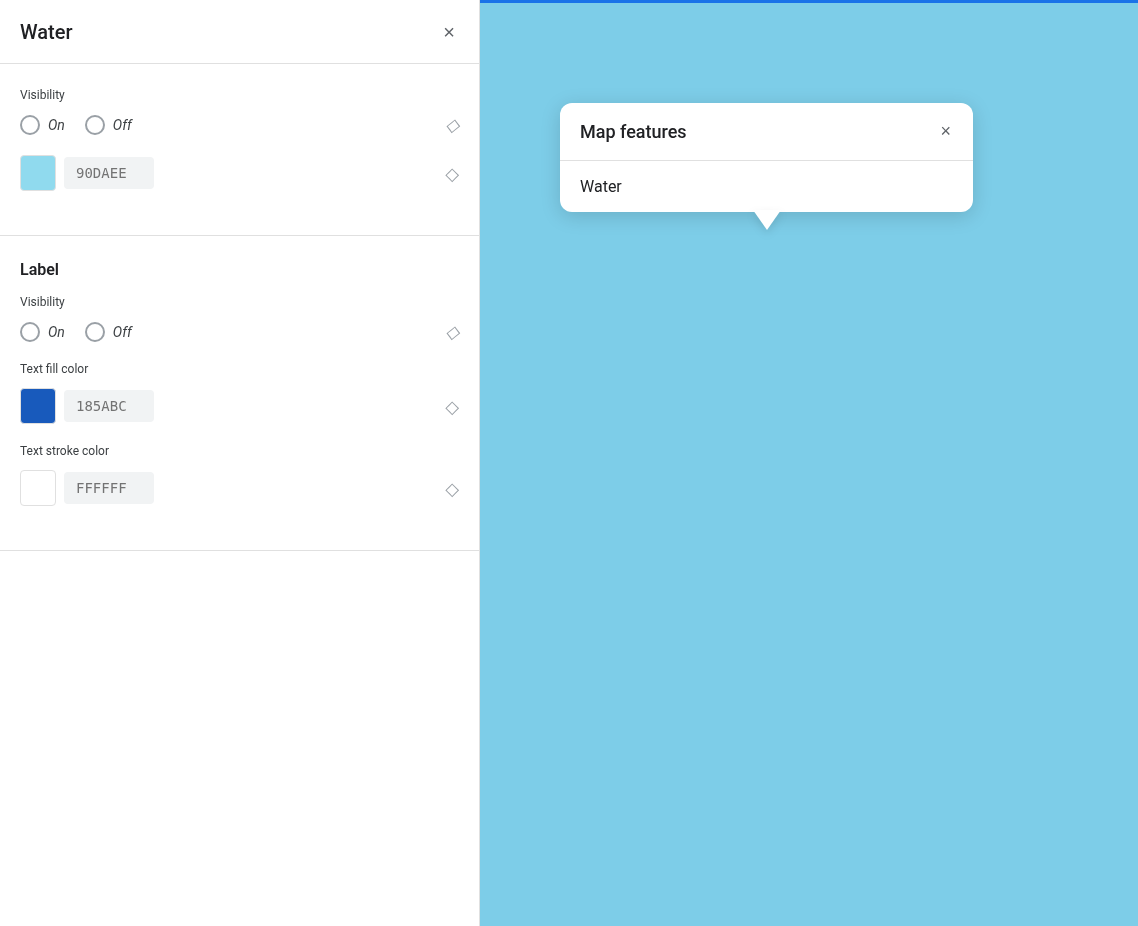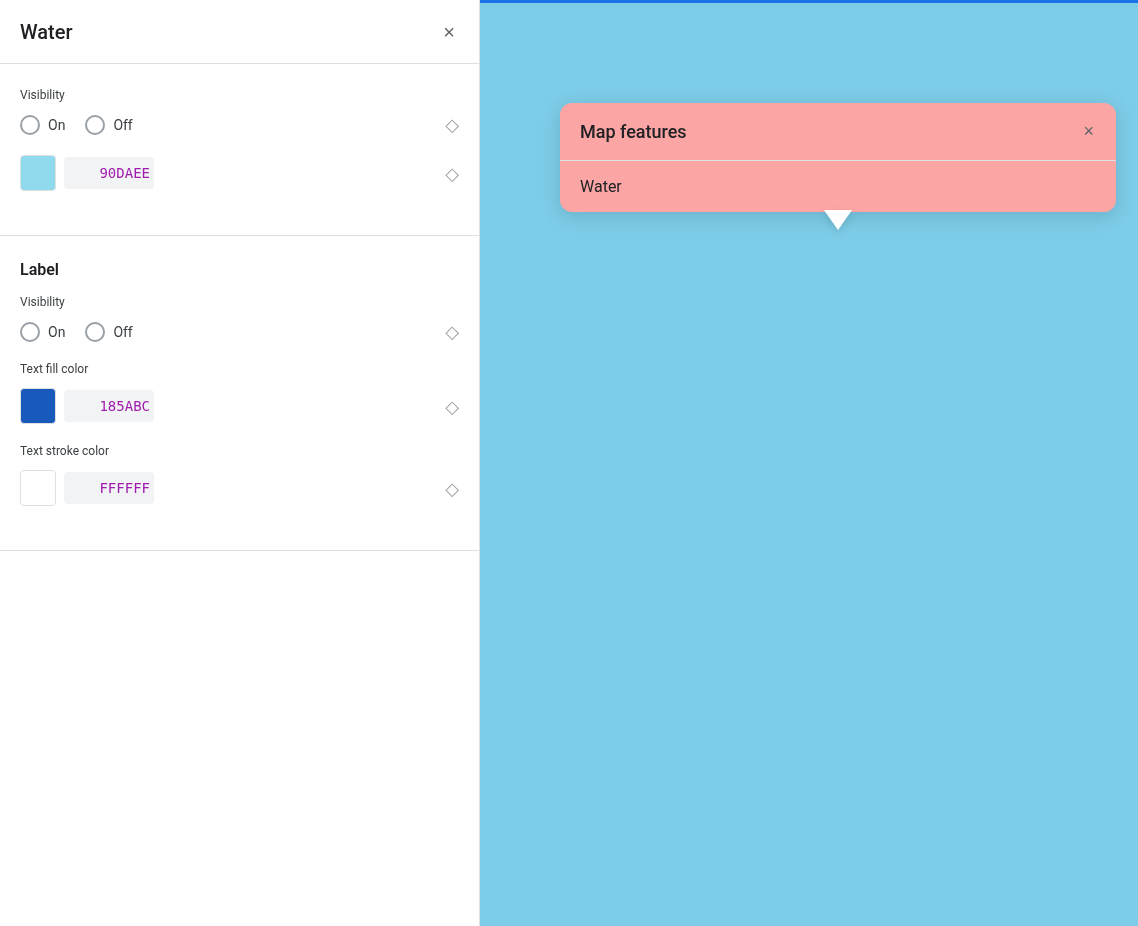--- a/index.html
+++ b/index.html
@@ -72,20 +72,21 @@
       font-size: 12px;
       color: #3c4043;
       margin-bottom: 12px;
     }
 
     .radio-row {
       display: flex;
       align-items: center;
       justify-content: space-between;
       margin-bottom: 20px;
+      font-style: italic;
     }
 
     .radio-options {
       display: flex;
       align-items: center;
       gap: 20px;
     }
 
     .radio-option {
       display: flex;
@@ -132,45 +133,44 @@
       width: 36px;
       height: 36px;
       border-radius: 4px;
       border: 1px solid #e0e0e0;
       flex-shrink: 0;
     }
 
     .color-value-box {
       background: #f1f3f4;
       border-radius: 4px;
-      padding: 8px 4px;
+      padding: 8px 12px;
       font-size: 14px;
       font-family: monospace;
-      color: #a21caf;
+      color: #737373;
       min-width: 90px;
-      text-align: right;
     }
 
     
     .right-panel {
       flex: 1;
       background: #7dcde8;
       position: relative;
       border-top: 3px solid #1a73e8;
     }
 
     
     .map-popup {
       position: absolute;
       top: 100px;
       left: 80px;
-      background: #fca5a5;
+      background: #ffffff;
       border-radius: 12px;
       box-shadow: 0 4px 20px rgba(0,0,0,0.15);
-      width: 556px;
+      width: 413px;
       overflow: visible;
     }
 
     .map-popup::after {
       content: '';
       position: absolute;
       bottom: -18px;
       left: 50%;
       transform: translateX(-50%);
       width: 0;

